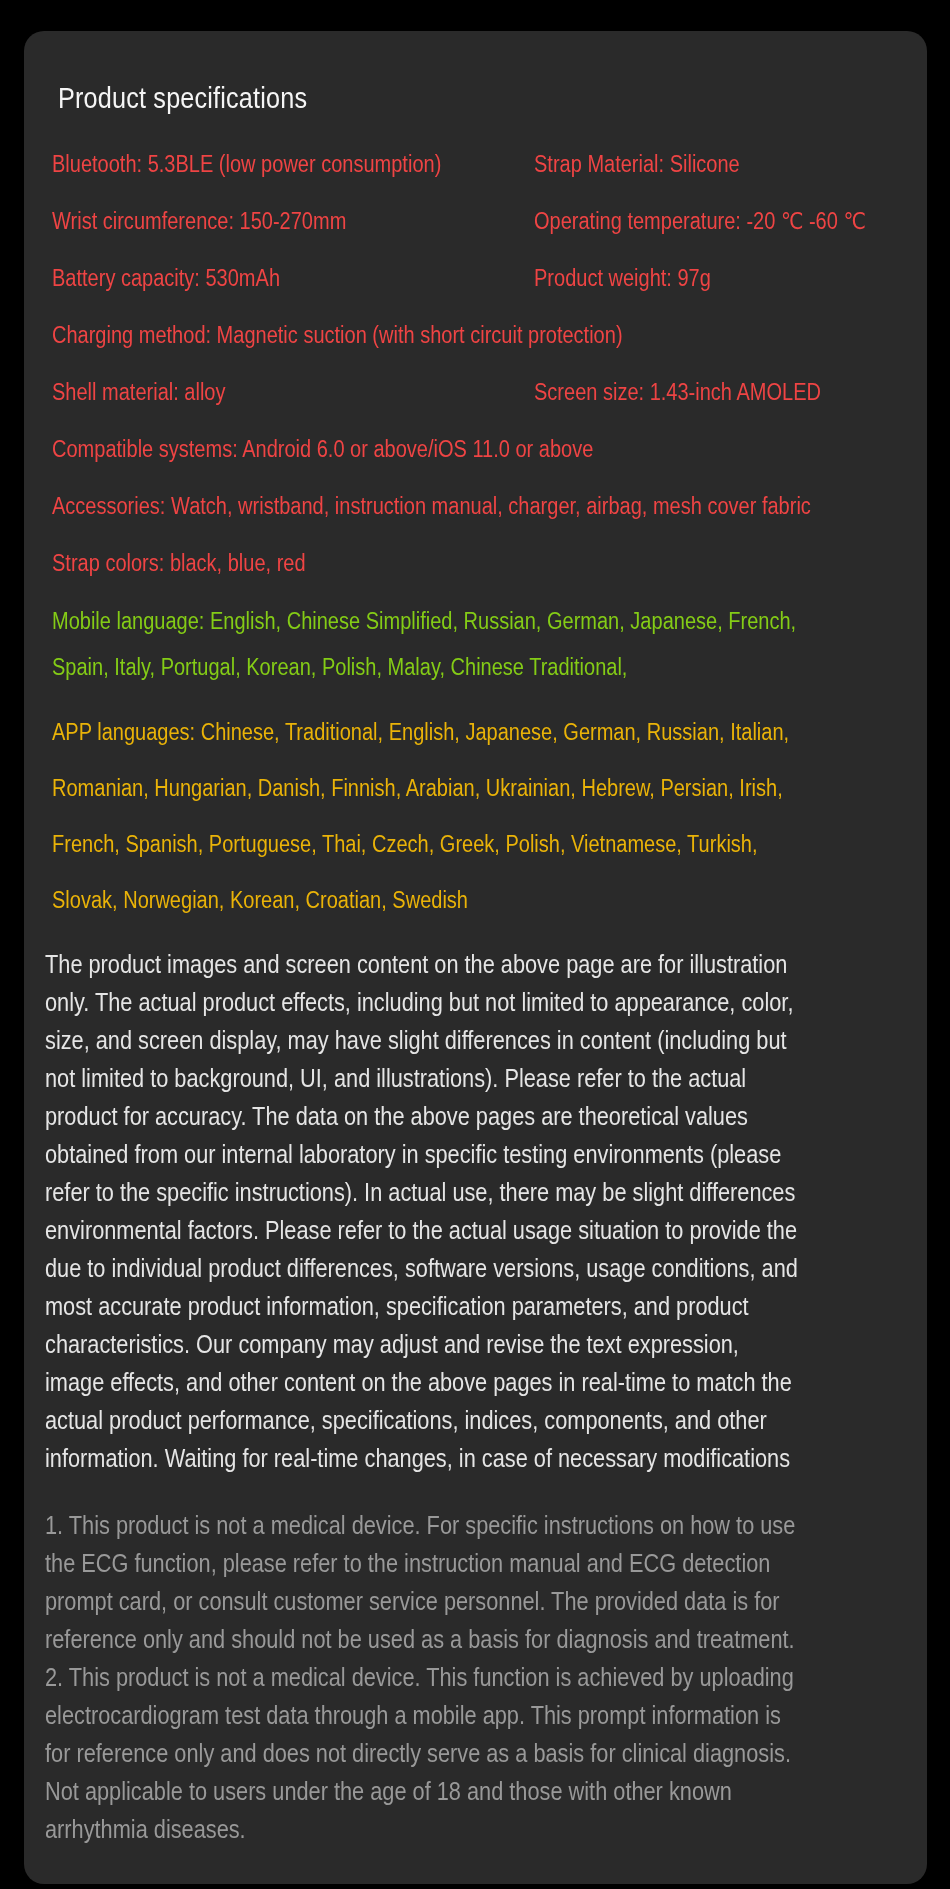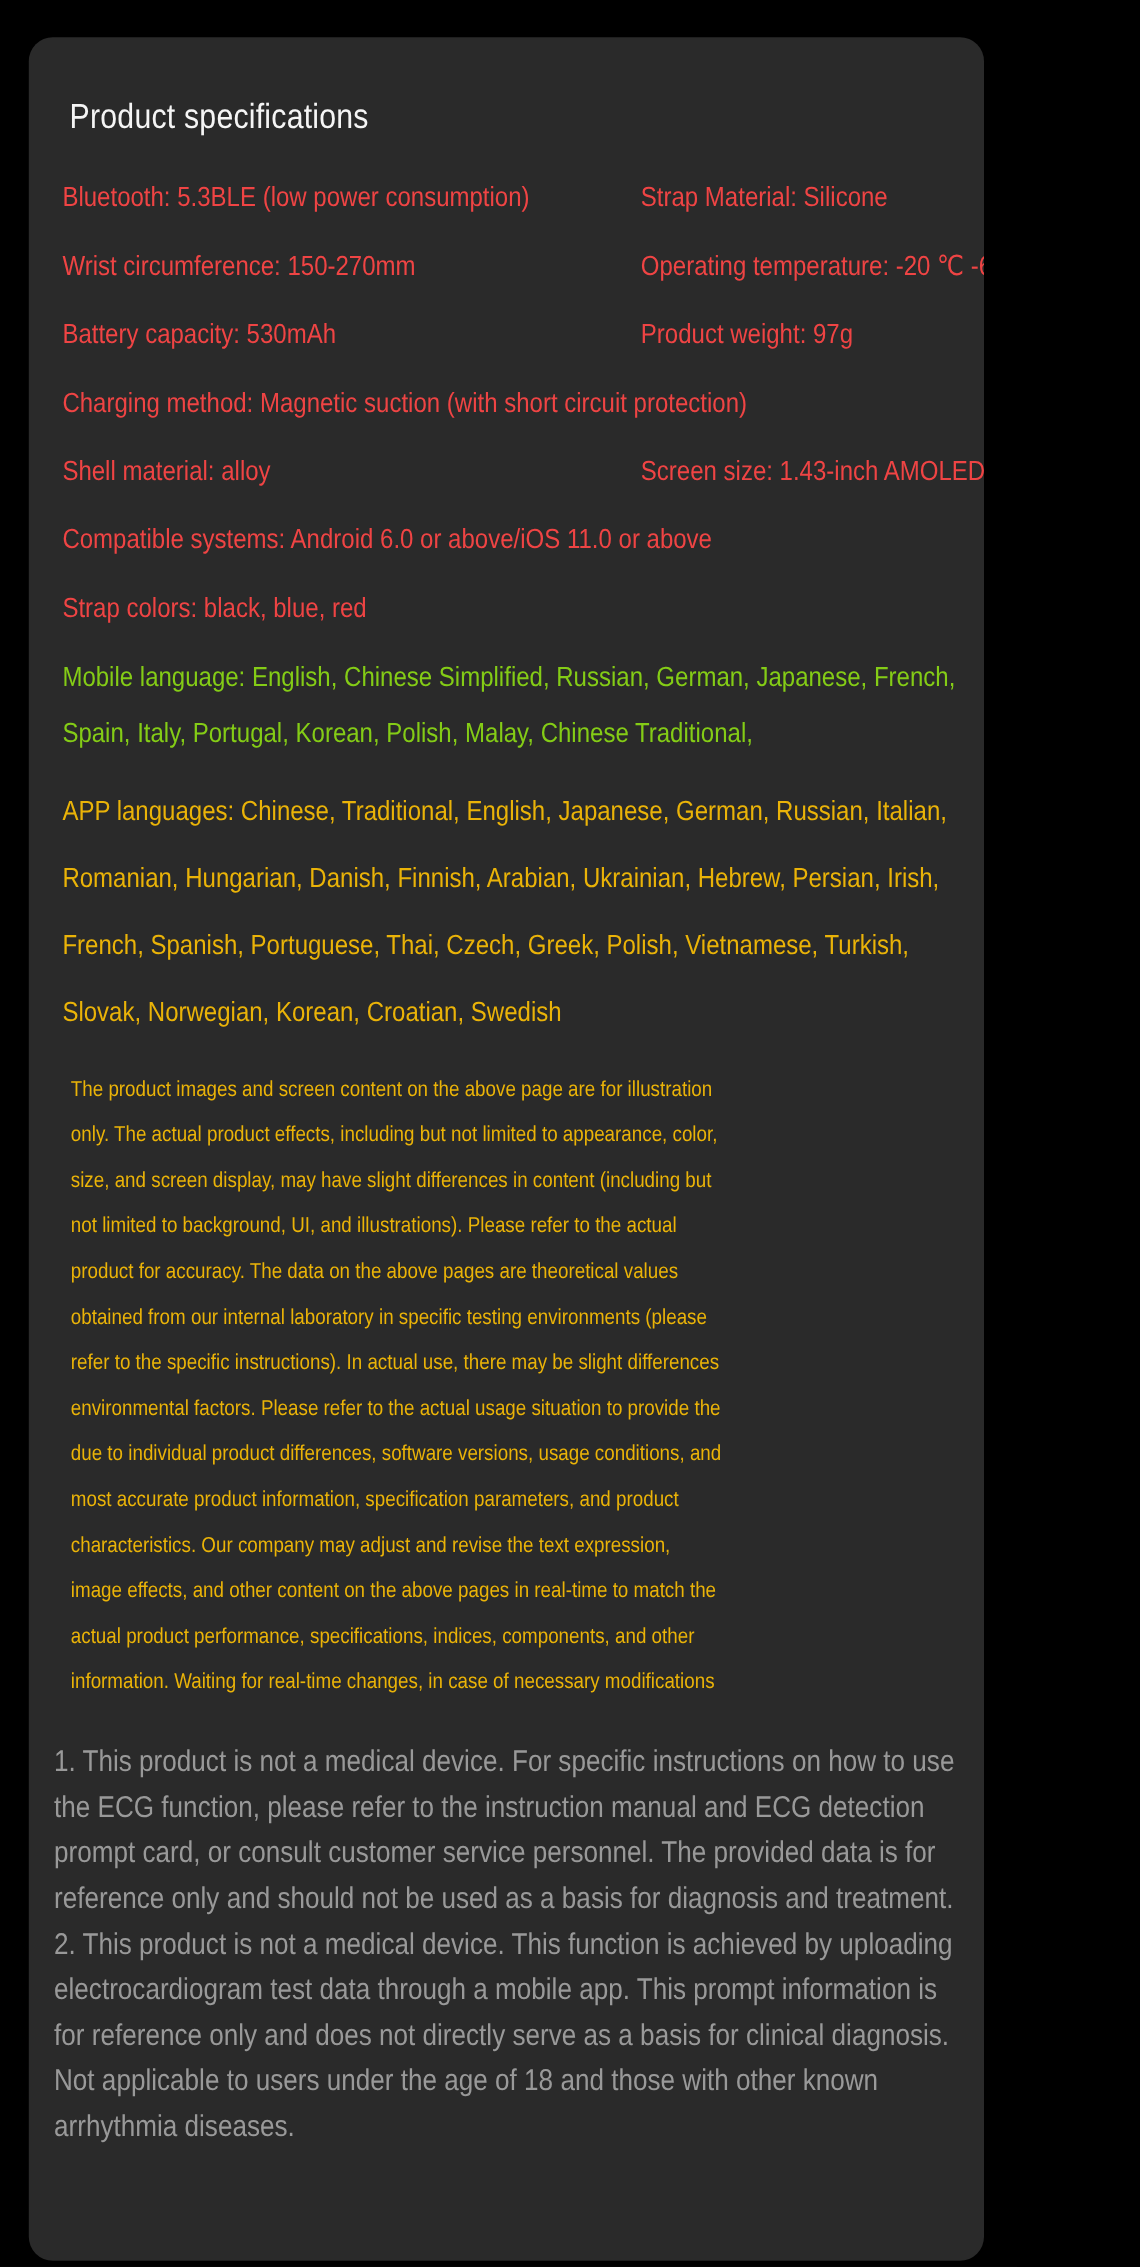--- a/index.html
+++ b/index.html
@@ -3,38 +3,38 @@
 <meta charset="utf-8">
 <style>
   html,body{margin:0;padding:0;}
   body{
     width:950px;height:1889px;background:#000;overflow:hidden;
     font-family:"Liberation Sans","DejaVu Sans",sans-serif;
     -webkit-font-smoothing:antialiased;
   }
   .page{position:relative;width:950px;height:1889px;background:#000;}
   .card{
-    position:absolute;left:24px;top:31px;width:796px;height:1853px;
+    position:absolute;left:24px;top:31px;width:903px;height:1853px;
     background:#2a2a2a;border-radius:20px;overflow:hidden;
   }
   
   .cond{display:inline-block;transform:scaleX(0.87);transform-origin:0 50%;white-space:nowrap;}
   .title{
     margin:50px 0 0 34px;font-size:29px;line-height:34px;font-weight:400;
     color:#f5f5f5;letter-spacing:.2px;
   }
   .spec-rows{margin-top:21px;font-size:23px;color:#ef4444;font-weight:400;}
   .spec-row{position:relative;height:57px;line-height:57px;padding-left:28px;}
   .spec-right{position:absolute;left:510px;top:0;line-height:57px;transform-origin:0 50%;}
   .para .line{padding-left:28px;}
   .para-mobile{margin-top:6px;font-size:23px;color:#84cc16;}
   .para-mobile .line{height:46px;line-height:46px;}
   .para-app{margin-top:14px;font-size:23px;color:#eab308;}
   .para-app .line{height:56px;line-height:56px;}
-  .para-disclaimer{margin-top:17px;font-size:18px;color:#eab308;margin-left:14px;}
+  .para-disclaimer{margin-top:17px;font-size:25px;color:#e5e5e5;}
   .para-disclaimer .line{height:38px;line-height:38px;padding-left:21px;}
   .para-notes{margin-top:29px;font-size:25px;color:#999;}
   .para-notes .line{height:38px;line-height:38px;padding-left:21px;}
 </style>
 </head>
 <body>
 
 <div class="page">
   <div class="card">
 
@@ -55,20 +55,23 @@
       </div>
       <div class="spec-row">
         <span class="cond">Charging method: Magnetic suction (with short circuit protection)</span>
       </div>
       <div class="spec-row">
         <span class="cond">Shell material: alloy</span>
         <span class="cond spec-right">Screen size: 1.43-inch AMOLED</span>
       </div>
       <div class="spec-row">
         <span class="cond">Compatible systems: Android 6.0 or above/iOS 11.0 or above</span>
+      </div>
+      <div class="spec-row">
+        <span class="cond">Accessories: Watch, wristband, instruction manual, charger, airbag, mesh cover fabric</span>
       </div>
       <div class="spec-row">
         <span class="cond">Strap colors: black, blue, red</span>
       </div>
     </div>
 
     <div class="para para-mobile">
       <div class="line"><span class="cond">Mobile language: English, Chinese Simplified, Russian, German, Japanese, French,</span></div>
       <div class="line"><span class="cond">Spain, Italy, Portugal, Korean, Polish, Malay, Chinese Traditional,</span></div>
     </div>

